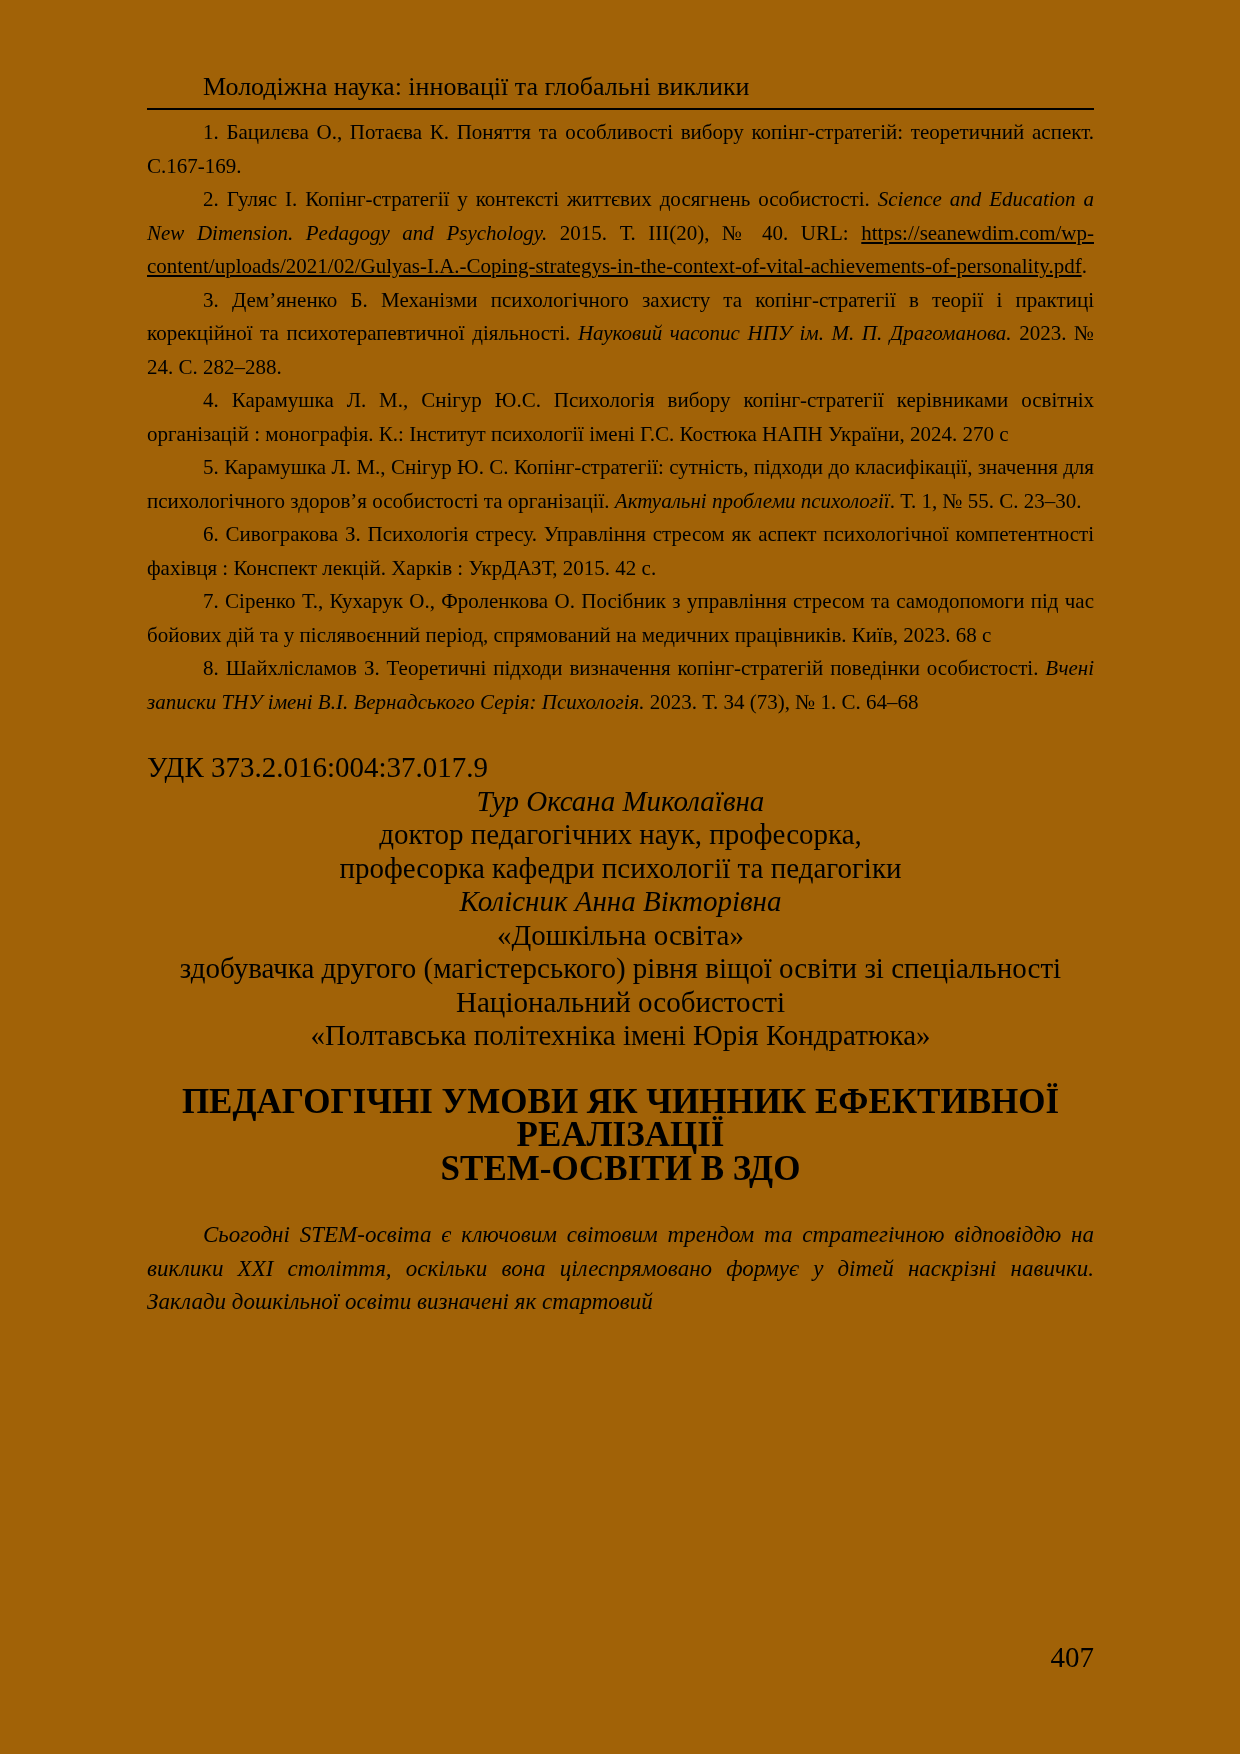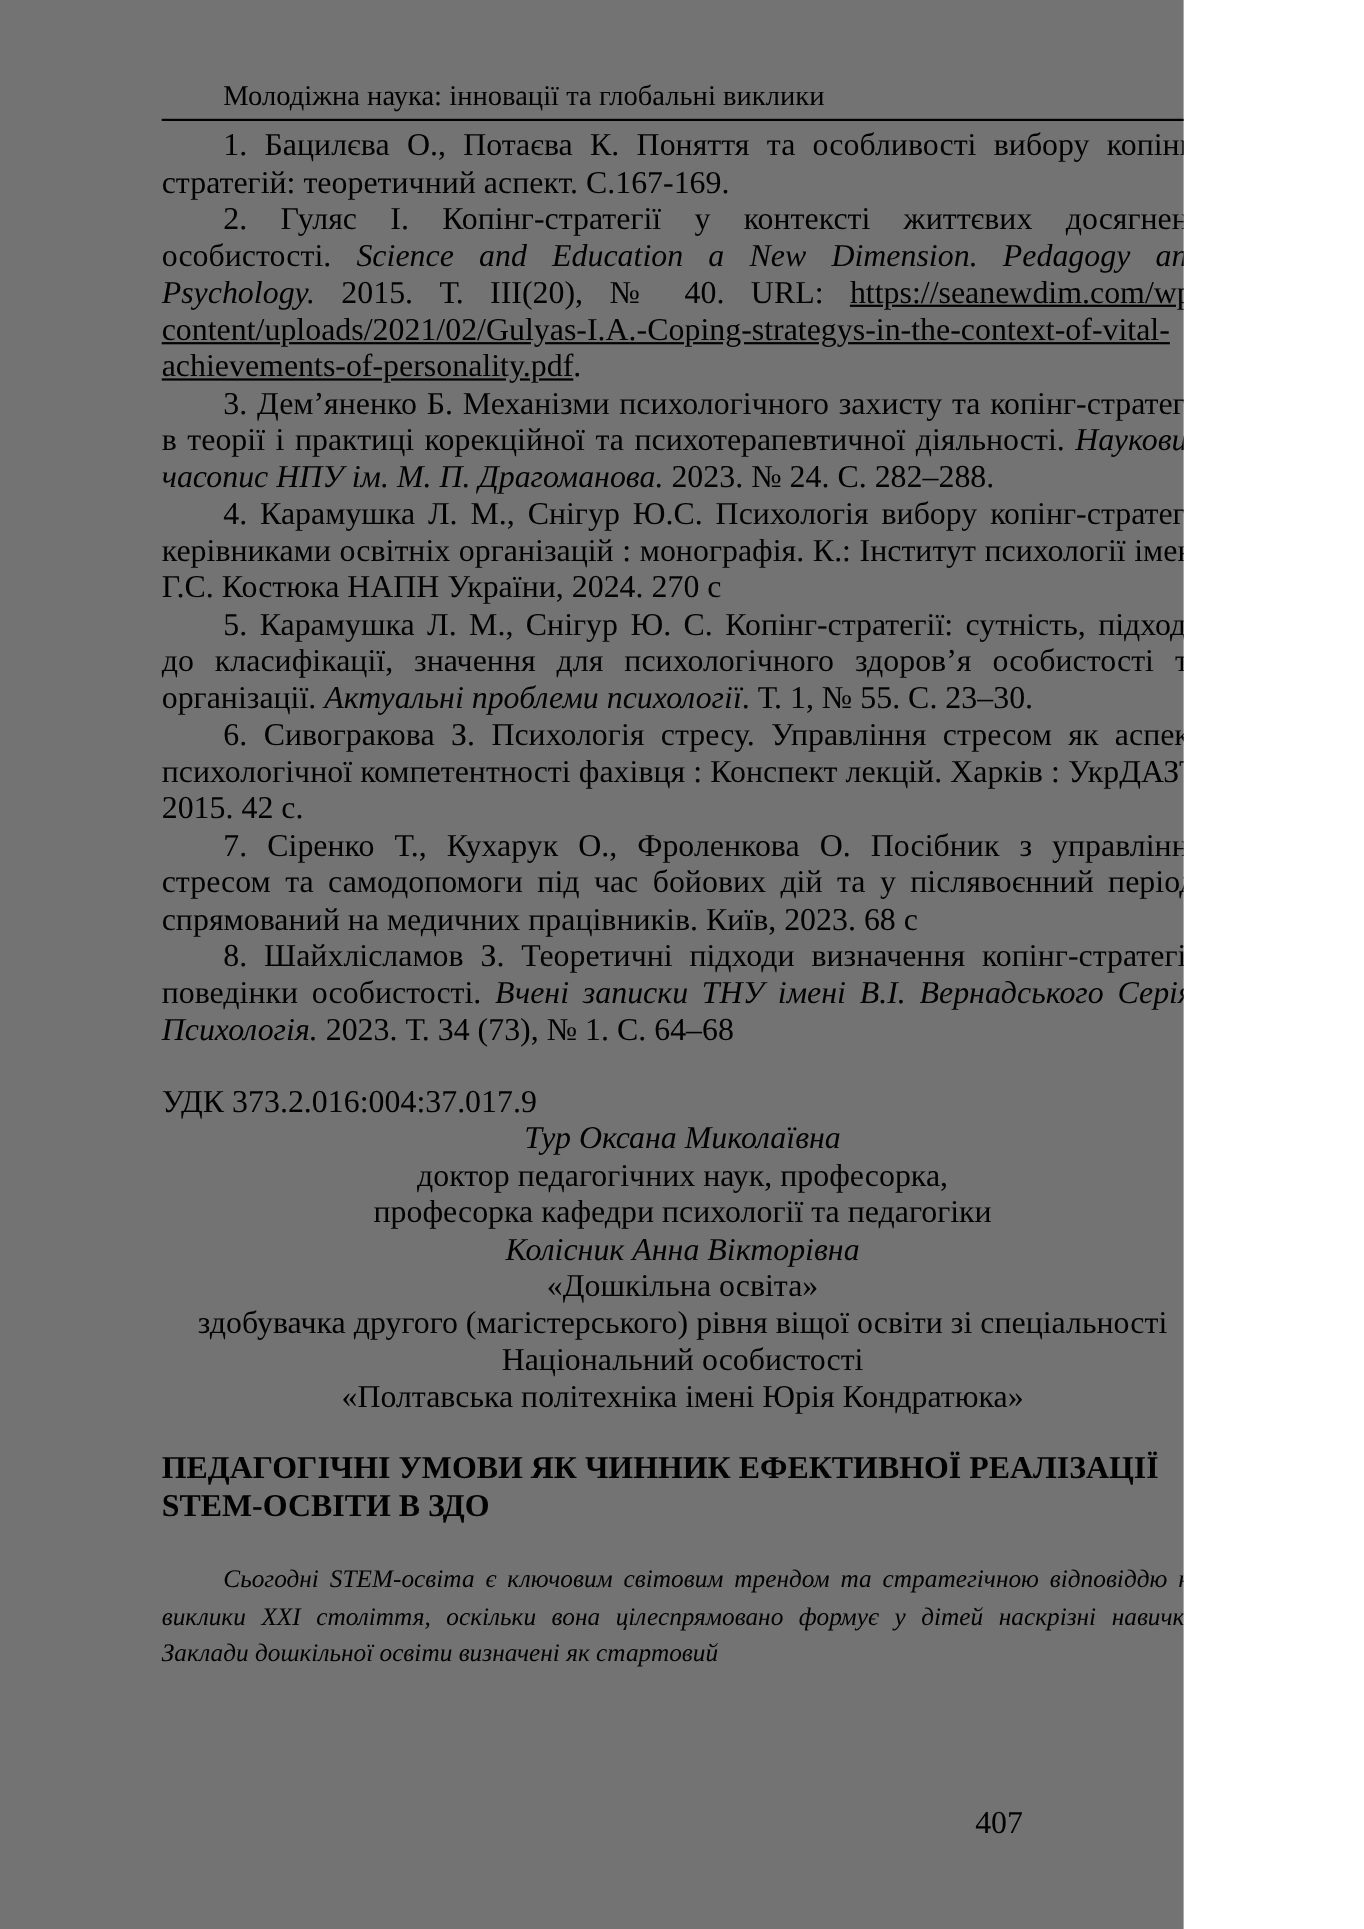--- a/index.html
+++ b/index.html
@@ -1,20 +1,20 @@
 <!DOCTYPE html>
 <html lang="uk"><head>
 <meta charset="utf-8">
 <style>
   html, body { margin: 0; padding: 0; background: #ffffff; }
   .page {
     position: relative;
-    width: 1076px;
+    width: 1240px;
     height: 1754px;
-    background: #737373;
+    background: #a16207;
     color: #000000;
     font-family: "Liberation Serif", "DejaVu Serif", serif;
     overflow: hidden;
   }
   .margins {
     position: absolute;
     left: 147px;
     top: 0;
     width: 947px;
   }
@@ -34,21 +34,21 @@
   .ref-heading {
     margin: 36px 0 0 0;
     font-size: 29px;
     line-height: 34px;
     font-weight: normal;
     text-align: center;
   }
   .ref-list { margin-top: 6px; }
   .ref-list p.ref {
     margin: 0;
-    font-size: 29px;
+    font-size: 21px;
     line-height: 33.5px;
     text-align: justify;
     text-indent: 56px;
   }
   .it { font-style: italic; }
   a.ref-link {
     color: #000000;
     text-decoration: underline;
     word-break: break-word;
   }
@@ -58,24 +58,24 @@
     line-height: 33.5px;
   }
   .author-block {
     font-size: 29px;
     line-height: 33.5px;
     text-align: center;
   }
   .author-block .name { font-weight: normal; font-style: italic; }
   .article-title {
     margin: 32px 0 0 0;
-    font-size: 29px;
+    font-size: 35px;
     line-height: 33.5px;
     font-weight: bold;
-    text-align: left;
+    text-align: center;
   }
   .article-title span { display: block; }
   .body-paragraph {
     margin: 33px 0 0 0;
     font-size: 23px;
     line-height: 33.5px;
     text-align: justify;
     text-indent: 56px;
     font-style: italic;
   }

